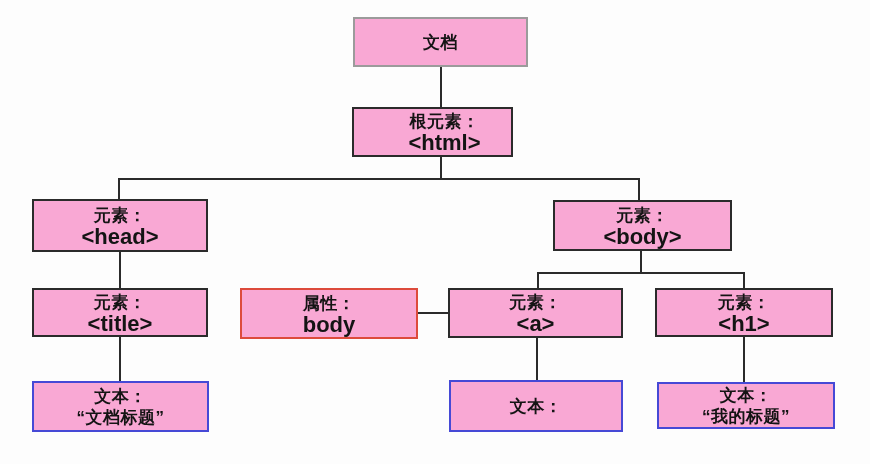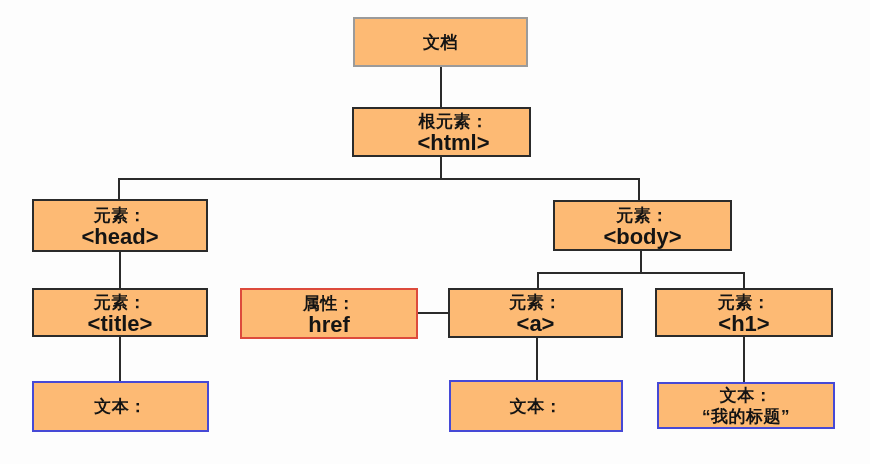--- a/index.html
+++ b/index.html
@@ -9,21 +9,21 @@
   }
   .canvas {
     position: relative;
     width: 870px;
     height: 464px;
     background: #fdfdfd;
     overflow: hidden;
   }
   .node {
     position: absolute;
-    background: #fdba74;
+    background: #f9a8d4;
     border: 2px solid #2b2b2b;
     box-sizing: border-box;
     display: flex;
     flex-direction: column;
     align-items: center;
     justify-content: center;
     text-align: center;
     font-weight: bold;
     color: #141414;
     font-size: 17px;
@@ -63,21 +63,21 @@
   <div class="vline" style="left:537px; top:272px; height:16px;"></div>
   <div class="vline" style="left:743px; top:272px; height:16px;"></div>
   <div class="hline" style="left:418px; top:312px; width:30px;"></div>
   <div class="vline" style="left:536px; top:338px; height:42px;"></div>
   <div class="vline" style="left:743px; top:337px; height:45px;"></div>
 
   <div class="node doc" style="left:353px; top:17px; width:175px; height:50px;">
     <span>文档</span>
   </div>
 
-  <div class="node" style="left:352px; top:107px; width:179px; height:50px;padding-left:24px;">
+  <div class="node" style="left:352px; top:107px; width:161px; height:50px;padding-left:24px;">
     <span>根元素：</span>
     <span class="tagline">&lt;html&gt;</span>
   </div>
 
   <div class="node" style="left:32px; top:199px; width:176px; height:53px;">
     <span>元素：</span>
     <span class="tagline">&lt;head&gt;</span>
   </div>
 
   <div class="node" style="left:553px; top:200px; width:179px; height:51px;">
@@ -85,35 +85,36 @@
     <span class="tagline">&lt;body&gt;</span>
   </div>
 
   <div class="node" style="left:32px; top:288px; width:176px; height:49px;">
     <span>元素：</span>
     <span class="tagline">&lt;title&gt;</span>
   </div>
 
   <div class="node attr" style="left:240px; top:288px; width:178px; height:51px;">
     <span>属性：</span>
-    <span class="tagline">href</span>
+    <span class="tagline">body</span>
   </div>
 
   <div class="node" style="left:448px; top:288px; width:175px; height:50px;">
     <span>元素：</span>
     <span class="tagline">&lt;a&gt;</span>
   </div>
 
   <div class="node" style="left:655px; top:288px; width:178px; height:49px;">
     <span>元素：</span>
     <span class="tagline">&lt;h1&gt;</span>
   </div>
 
   <div class="node text" style="left:32px; top:381px; width:177px; height:51px;">
     <span>文本：</span>
+    <span>“文档标题”</span>
   </div>
 
   <div class="node text" style="left:449px; top:380px; width:174px; height:52px;">
     <span>文本：</span>
   </div>
 
   <div class="node text" style="left:657px; top:382px; width:178px; height:47px;">
     <span>文本：</span>
     <span>“我的标题”</span>
   </div>

